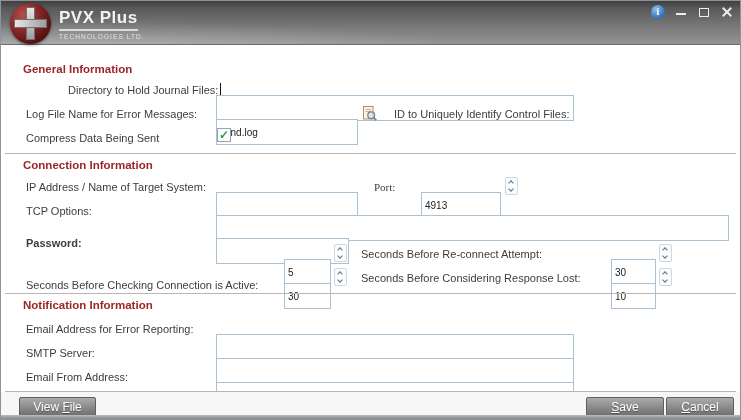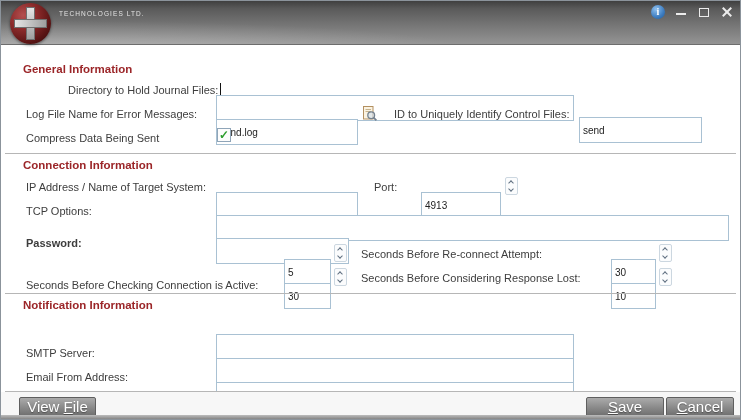--- a/index.html
+++ b/index.html
@@ -59,35 +59,36 @@
     border-left:1.5px solid #5f6f80; border-top:1.5px solid #5f6f80; display:block; }
   .spin-up i { top:3px; transform:rotate(45deg); }
   .spin-dn i { top:1px; transform:rotate(225deg); }
 
   
   .footer { position:absolute; left:0; right:0; top:391px; bottom:0; background:#f7f7f7; }
   .bottom-edge { position:absolute; left:0; right:0; bottom:0; height:4px;
     background:linear-gradient(180deg,#bdbdbd,#868686); }
   .btn { position:absolute; top:5px; height:20px; border:1px solid #5f5f5f; border-radius:2px;
     background:linear-gradient(180deg,#ababab 0%, #8d8d8d 48%, #6e6e6e 100%);
-    color:#fff; font-size:15px; text-align:center; line-height:18px; cursor:default;
+    color:#fff; font-size:12px; text-align:center; line-height:18px; cursor:default;
     text-shadow:0 1px 1px rgba(0,0,0,.35); }
   .u { text-decoration:underline; }
 </style>
 </head>
 <body>
 
 <div class="window">
 
   <div class="titlebar">
     <div class="globe">
       <div class="plus-v"></div>
       <div class="plus-h"></div>
     </div>
     <div class="brand">
+      <div class="brand-name">PVX Plus</div>
       <div class="brand-sub">TECHNOLOGIES LTD.</div>
     </div>
     <div class="controls">
       <div class="ctl info">i</div>
       <div class="ctl">
           <span class="min-bar"></span>
         </div>
       <div class="ctl">
           <span class="max-box"></span>
         </div>
@@ -109,34 +110,33 @@
   <div class="browse" style="left:360px; top:104px;">
     <svg width="17" height="17" viewBox="0 0 17 17">
       <rect x="2.5" y="1.5" width="9.5" height="12.5" fill="#fbf3e2" stroke="#b39060" stroke-width="1"></rect>
       <line x1="4.5" y1="4.5" x2="10" y2="4.5" stroke="#c8b48e" stroke-width="1"></line>
       <line x1="4.5" y1="6.5" x2="10" y2="6.5" stroke="#c8b48e" stroke-width="1"></line>
       <circle cx="10.2" cy="10.2" r="3.4" fill="rgba(205,223,240,.55)" stroke="#75828f" stroke-width="1.3"></circle>
       <line x1="12.6" y1="12.6" x2="15.4" y2="15.4" stroke="#75828f" stroke-width="1.8"></line>
     </svg>
   </div>
   <div class="lbl" style="left:393px; top:107px;">ID to Uniquely Identify Control Files:</div>
-  <input class="tb" style="left: 578px; top: 101px; width: 123px;" value="send">
 
   <div class="lbl" style="left:25px; top:131px;">Compress Data Being Sent</div>
   <div class="checkbox" style="left:216px; top:127px;">
     <span class="check">✓</span>
   </div>
 
   <div class="hr" style="top:152px;"></div>
 
   <div class="sec-title" style="left:22px; top:158px;">Connection Information</div>
 
   <div class="lbl" style="left:25px; top:180px;">IP Address / Name of Target System:</div>
   <input class="tb" style="left: 215px; top: 176px; width: 142px;" value="">
-  <div class="lbl" style="left:373px; top:180px;">Port:</div>
+  <div class="lbl" style="left:373px; top:180px;font-family:Liberation Serif, serif;">Port:</div>
   <input class="tb" style="left: 420px; top: 176px; width: 80px;" value="4913">
   <div class="spin" style="left:504px; top:176px;">
     <div class="spin-up">
         <i></i>
       </div>
     <div class="spin-dn">
         <i></i>
       </div>
   </div>
 
@@ -184,20 +184,21 @@
       </div>
     <div class="spin-dn">
         <i></i>
       </div>
   </div>
 
   <div class="hr" style="top:292px;"></div>
 
   <div class="sec-title" style="left:22px; top:298px;">Notification Information</div>
 
+  <div class="lbl" style="left:25px; top:322px;">Email Address for Error Reporting:</div>
   <input class="tb" style="left: 215px; top: 318px; width: 358px;" value="">
 
   <div class="lbl" style="left:25px; top:346px;">SMTP Server:</div>
   <input class="tb" style="left: 215px; top: 342px; width: 358px;" value="">
 
   <div class="lbl" style="left:25px; top:370px;">Email From Address:</div>
   <input class="tb" style="left: 215px; top: 366px; width: 358px;" value="">
 
   <div class="hr" style="top:390px;"></div>
 

